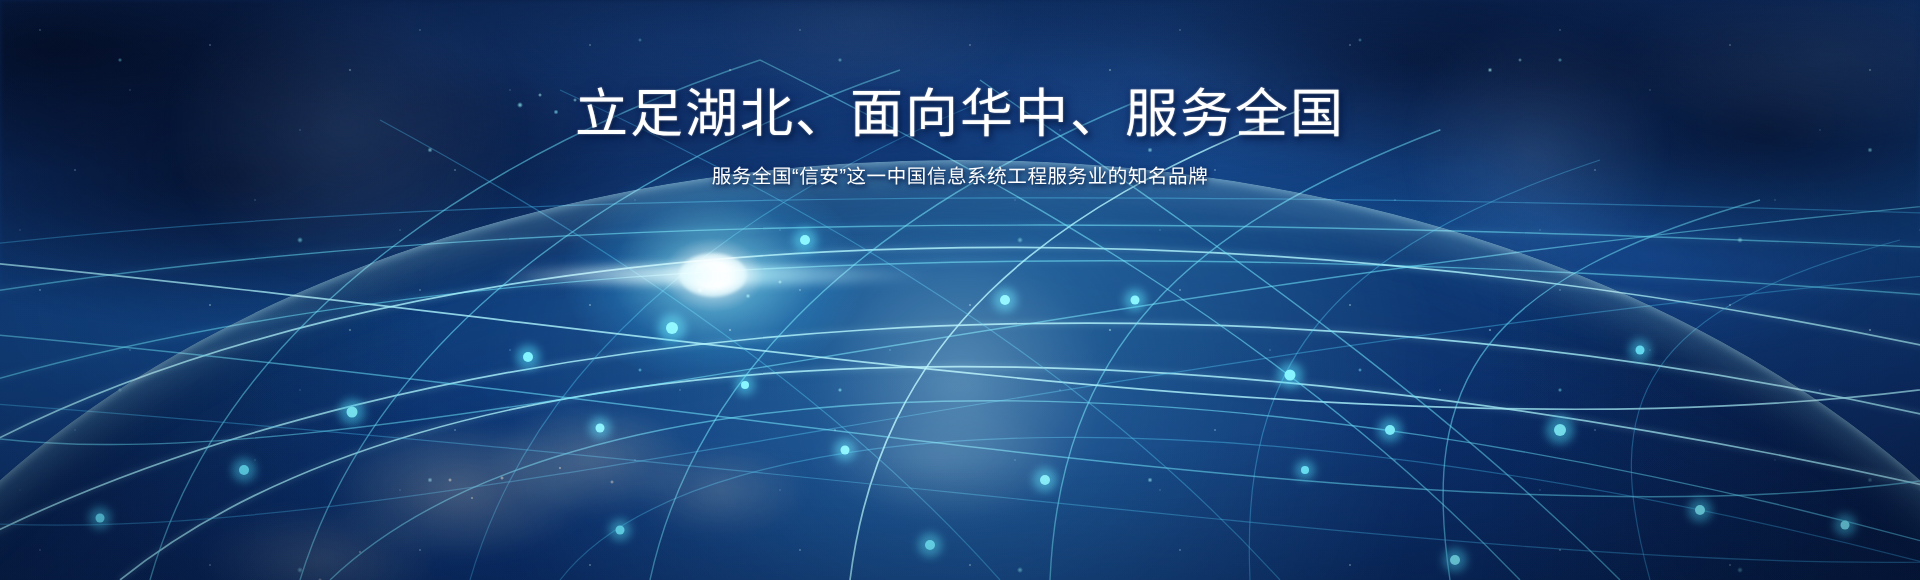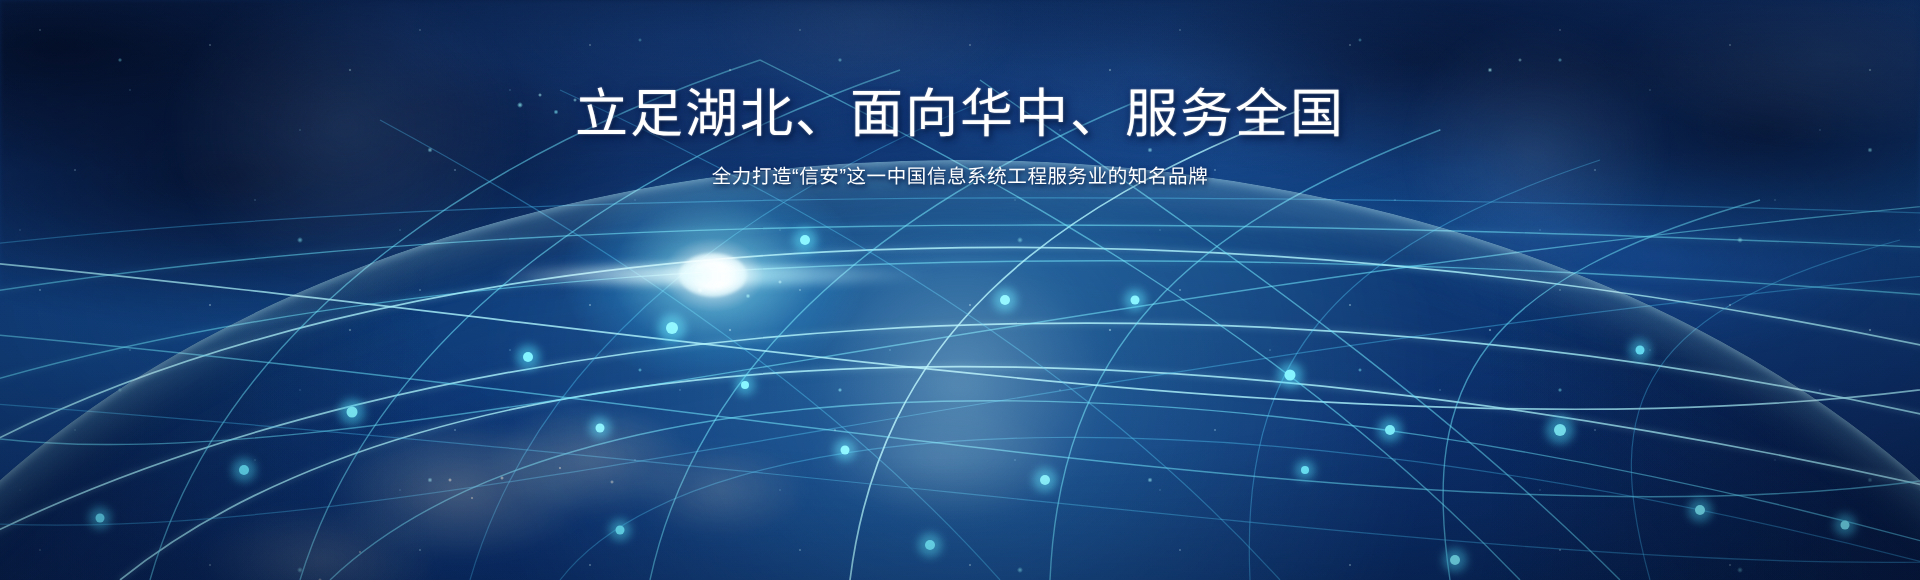--- a/index.html
+++ b/index.html
@@ -380,16 +380,16 @@
   </svg>
 
   <div class="hotspot">
     <div class="hotspot-core"></div>
   </div>
 
   <div class="vignette"></div>
 
   <div class="copy">
     <h1 class="headline">立足湖北、面向华中、服务全国</h1>
-    <p class="subhead">全力打造“信安”这一中国信息系统工程服务业的知名品牌</p>
+    <p class="subhead">服务全国“信安”这一中国信息系统工程服务业的知名品牌</p>
   </div>
 
 </div>
 
 </body></html>

